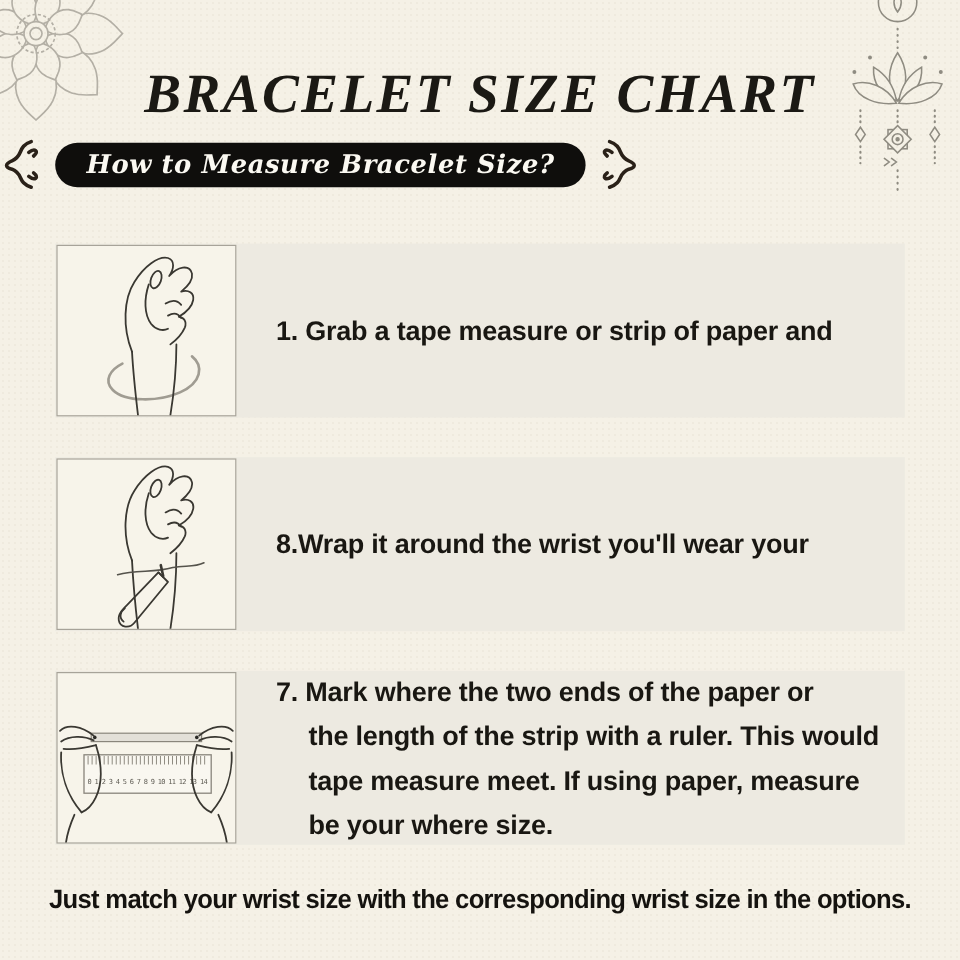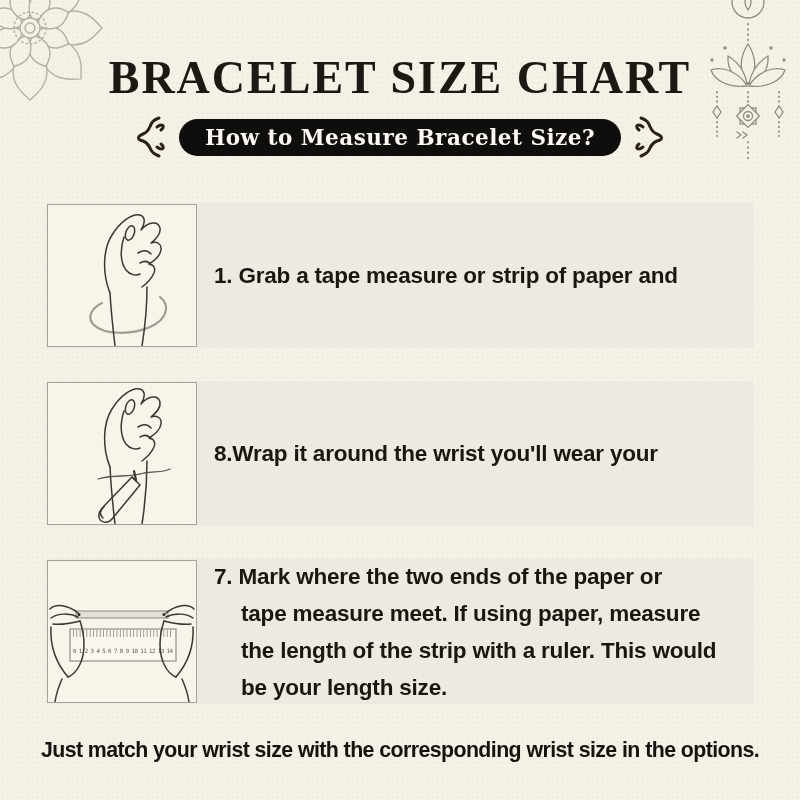--- a/index.html
+++ b/index.html
@@ -10,50 +10,50 @@
     color:#1a1813;
   }
   body::after{ 
     content:"";position:absolute;inset:0;pointer-events:none;
     background-image:radial-gradient(rgba(120,105,80,0.05) 1px, transparent 1px);
     background-size:5px 5px;
   }
   .ornament{position:absolute;pointer-events:none;}
   #mandala{left:-58px;top:-60px;}
   #lotus{right:6px;top:0;}
-  .header{position:relative;text-align:center;z-index:2;}
+  .header{position:relative;text-align:center;z-index:2;font-style:italic;}
   .title{
     margin:50px 0 0 0;
     font-family:"Liberation Serif",serif;
     font-weight:700;font-size:46px;line-height:56px;
     letter-spacing:2px;color:#1b1914;
   }
   .badge-row{
     margin-top:11px;height:40px;
-    display:flex;justify-content:center;align-items:center;gap:12px;
+    display:flex;justify-content:flex-start;align-items:center;gap:12px;
   }
   .pill{
     background:#0f0e0c;color:#fbf9f2;
     border-radius:20px;padding:6px 26px;
     font-family:"DejaVu Serif",serif;font-weight:700;
     font-size:21.5px;letter-spacing:0.5px;white-space:nowrap;
   }
   .steps{width:708px;margin:46px auto 0 auto;position:relative;z-index:2;}
   .step{
     display:flex;align-items:stretch;height:145px;margin-bottom:33px;
     background:#edeae1;
   }
   .figure{
     flex:none;width:148px;height:141px;margin:1px;
     background:#f7f4ea;border:1px solid #a7a399;box-sizing:content-box;
   }
   .figure svg{display:block;}
   .step-text{
     flex:1;display:flex;flex-direction:column;justify-content:center;
-    padding-left:16px;padding-right:4px;
+    padding-left:32px;padding-right:4px;
   }
   .line{
     font-size:22.5px;line-height:37px;font-weight:600;
     color:#191712;white-space:nowrap;letter-spacing:-0.2px;
   }
   .line.cont{padding-left:27px;}
   .footer{
     margin-top:21px;text-align:center;white-space:nowrap;
     font-size:22px;font-weight:600;letter-spacing:-0.6px;color:#15130f;
     transform:scaleX(0.97);transform-origin:center;
@@ -216,21 +216,21 @@
           <path d="M118,56 C126,52 138,52 145,57"></path>
           <path d="M116,60 C124,62 136,64 143,63"></path>
           <path d="M145,66 C146,84 140,102 128,116"></path>
           <path d="M128,116 C118,112 112,98 112,84 C112,74 114,66 116,60"></path>
           <path d="M134,118 C138,127 140,134 141,141"></path>
         </g>
       </svg>
     </div>
     <div class="step-text">
       <div class="line">7. Mark where the two ends of the paper or</div>
+      <div class="line cont">the length of the strip with a ruler. This would</div>
       <div class="line cont">tape measure meet. If using paper, measure</div>
-      <div class="line cont">the length of the strip with a ruler. This would</div>
-      <div class="line cont">be your length size.</div>
+      <div class="line cont">be your where size.</div>
     </div>
   </div>
 
 </div>
 
 <div class="footer">Just match your wrist size with the corresponding wrist size in the options.</div>
 
 </body></html>

